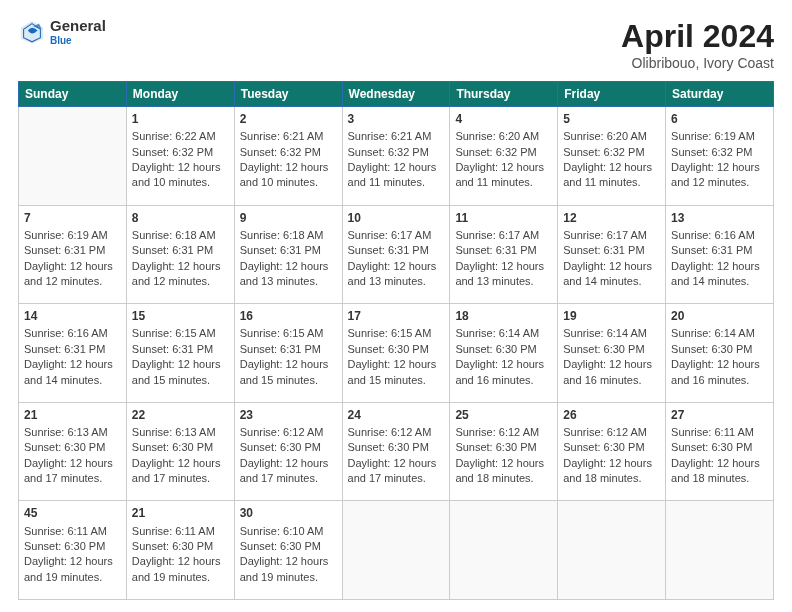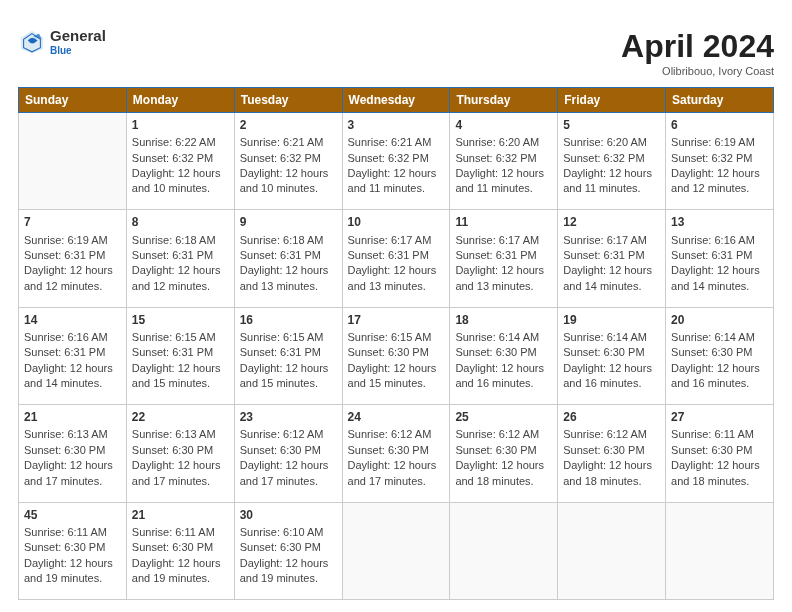--- a/index.html
+++ b/index.html
@@ -6,21 +6,21 @@
     body {
       width: 792px;
       height: 612px;
       background: #fff;
       font-family: Arial, sans-serif;
       overflow: hidden;
     }
     .page {
       width: 792px;
       height: 612px;
-      padding: 28px 18px 12px 18px;
+      padding: 18px 18px 12px 18px;
       display: flex;
       flex-direction: column;
     }
     .header {
       display: flex;
       justify-content: space-between;
       align-items: flex-start;
       margin-bottom: 10px;
     }
     .logo {
@@ -50,32 +50,32 @@
     .title-block {
       text-align: right;
     }
     .title-month {
       font-size: 32px;
       font-weight: bold;
       color: #222;
       margin-left: 31px;
     }
     .title-location {
-      font-size: 11px;
+      font-size: 14px;
       color: #555;
     }
     .calendar {
       flex: 1;
       border: 1px solid #ccc;
       border-collapse: collapse;
       width: 100%;
       table-layout: fixed;
     }
     .calendar th {
-      background: #a16207;
+      background: #0f766e;
       color: #fff;
       font-size: 12px;
       font-weight: bold;
       padding: 5px 6px;
       text-align: left;
       border: 1px solid #2b6cb0;
     }
     .calendar td {
       border: 1px solid #ccc;
       vertical-align: top;

